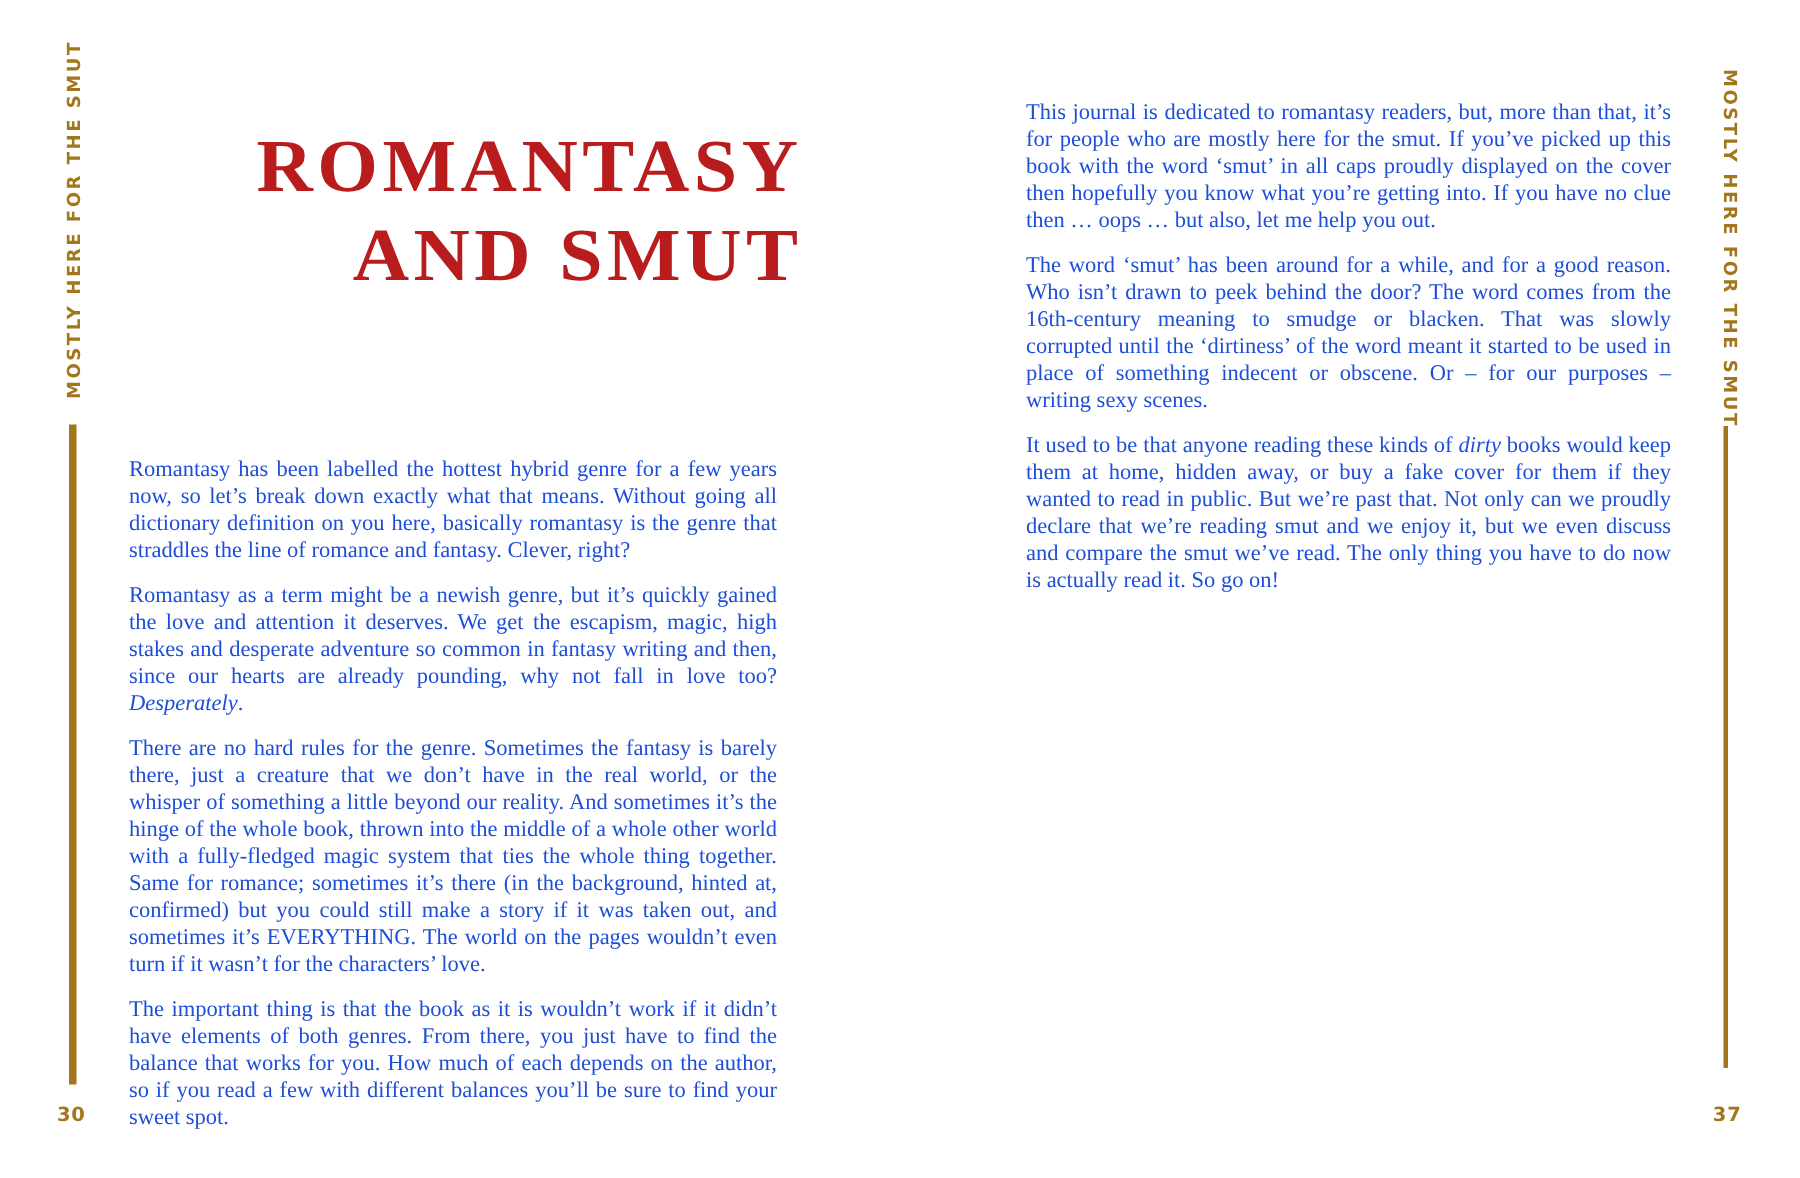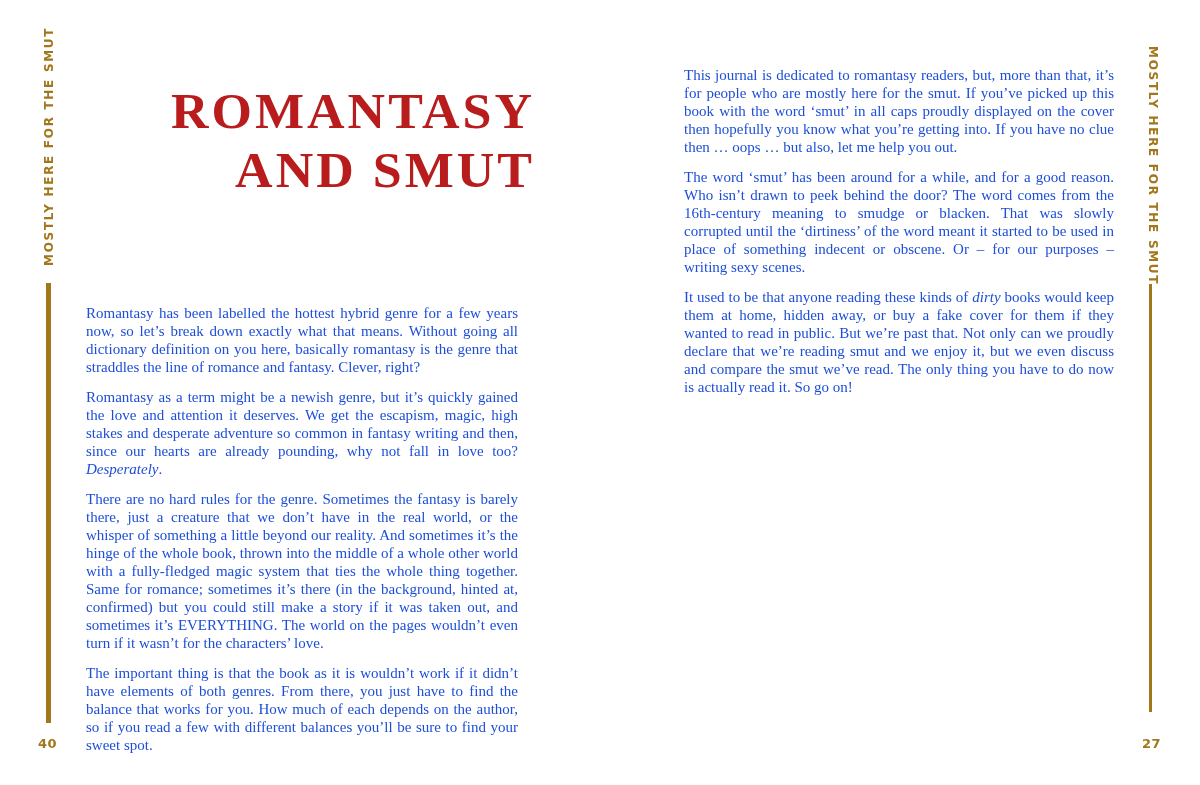--- a/index.html
+++ b/index.html
@@ -101,30 +101,30 @@
 
     <div class="rule rule-left"></div>
 
     <div class="body-text body-left">
         <p class="body-para"><span>Romantasy has been labelled the hottest hybrid genre for a few years now, so let’s break down exactly what that means. Without going all dictionary definition on you here, basically romantasy is the genre that straddles the line of romance and fantasy. Clever, right?</span></p>
         <p class="body-para"><span>Romantasy as a term might be a newish genre, but it’s quickly gained the love and attention it deserves. We get the escapism, magic, high stakes and desperate adventure so common in fantasy writing and then, since our hearts are already pounding, why not fall in love too? </span><em>Desperately</em><span>.</span></p>
         <p class="body-para"><span>There are no hard rules for the genre. Sometimes the fantasy is barely there, just a creature that we don’t have in the real world, or the whisper of something a little beyond our reality. And sometimes it’s the hinge of the whole book, thrown into the middle of a whole other world with a fully-fledged magic system that ties the whole thing together. Same for romance; sometimes it’s there (in the background, hinted at, confirmed) but you could still make a story if it was taken out, and sometimes it’s EVERYTHING. The world on the pages wouldn’t even turn if it wasn’t for the characters’ love.</span></p>
         <p class="body-para"><span>The important thing is that the book as it is wouldn’t work if it didn’t have elements of both genres. From there, you just have to find the balance that works for you. How much of each depends on the author, so if you read a few with different balances you’ll be sure to find your sweet spot.</span></p>
       </div>
 
-    <div class="page-num page-num-left">40</div>
+    <div class="page-num page-num-left">30</div>
   </div>
 
   <div>
     <div class="body-text body-right">
         <p class="body-para"><span>This journal is dedicated to romantasy readers, but, more than that, it’s for people who are mostly here for the smut. If you’ve picked up this book with the word ‘smut’ in all caps proudly displayed on the cover then hopefully you know what you’re getting into. If you have no clue then … oops … but also, let me help you out.</span></p>
         <p class="body-para"><span>The word ‘smut’ has been around for a while, and for a good reason. Who isn’t drawn to peek behind the door? The word comes from the 16th-century meaning to smudge or blacken. That was slowly corrupted until the ‘dirtiness’ of the word meant it started to be used in place of something indecent or obscene. Or – for our purposes – writing sexy scenes.</span></p>
         <p class="body-para"><span>It used to be that anyone reading these kinds of </span><em>dirty</em><span> books would keep them at home, hidden away, or buy a fake cover for them if they wanted to read in public. But we’re past that. Not only can we proudly declare that we’re reading smut and we enjoy it, but we even discuss and compare the smut we’ve read. The only thing you have to do now is actually read it. So go on!</span></p>
       </div>
 
     <div class="vlabel vlabel-right">MOSTLY HERE FOR THE SMUT</div>
 
     <div class="rule rule-right"></div>
 
-    <div class="page-num page-num-right">27</div>
+    <div class="page-num page-num-right">37</div>
   </div>
 
 </div>
 
 </body></html>

